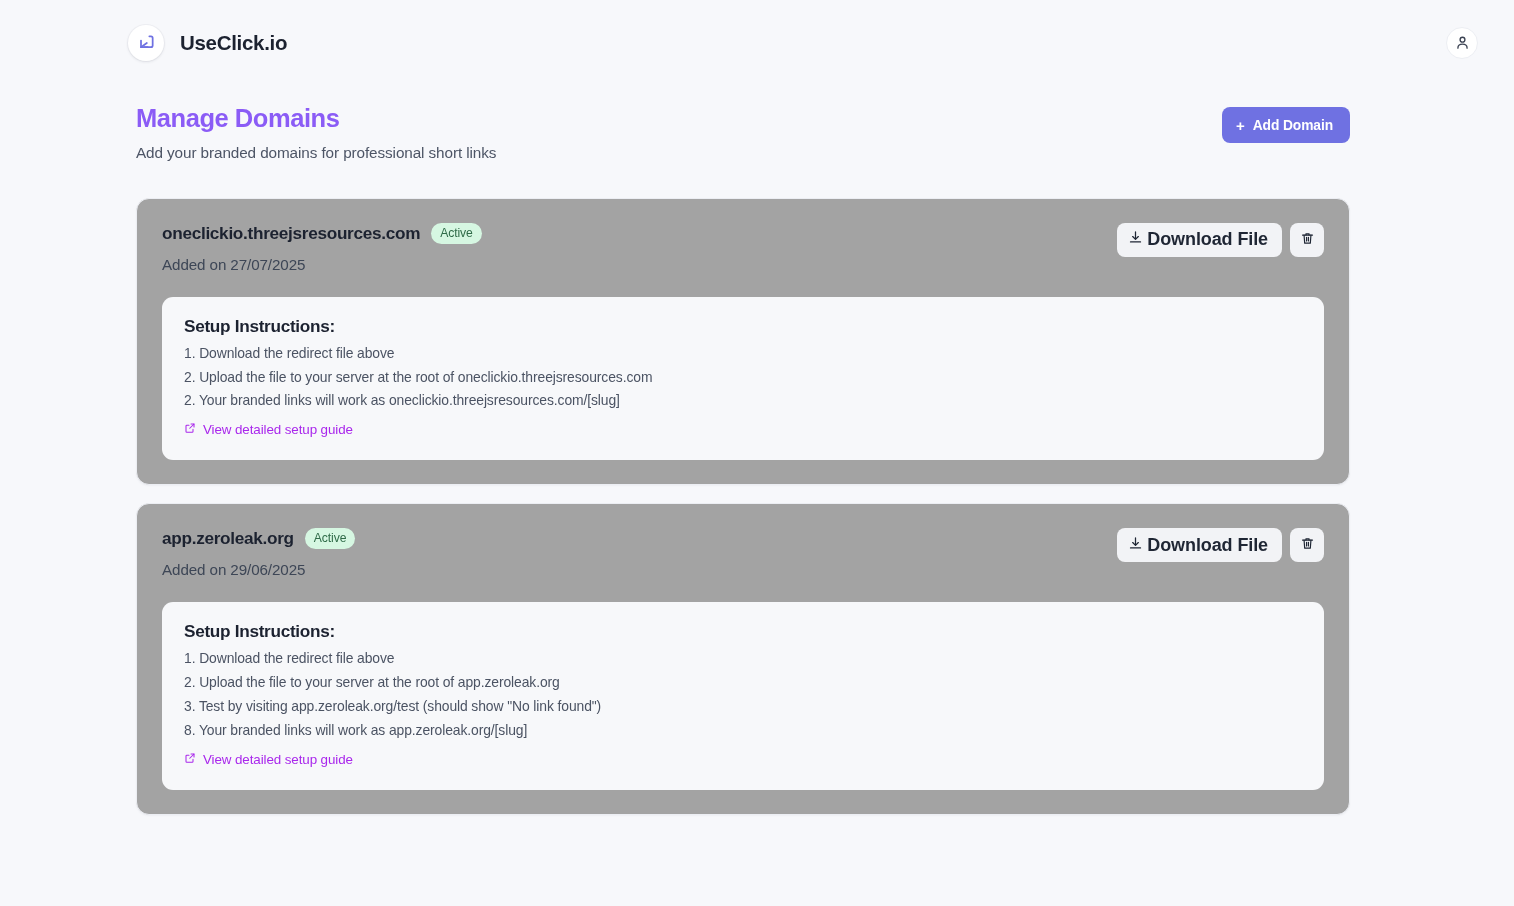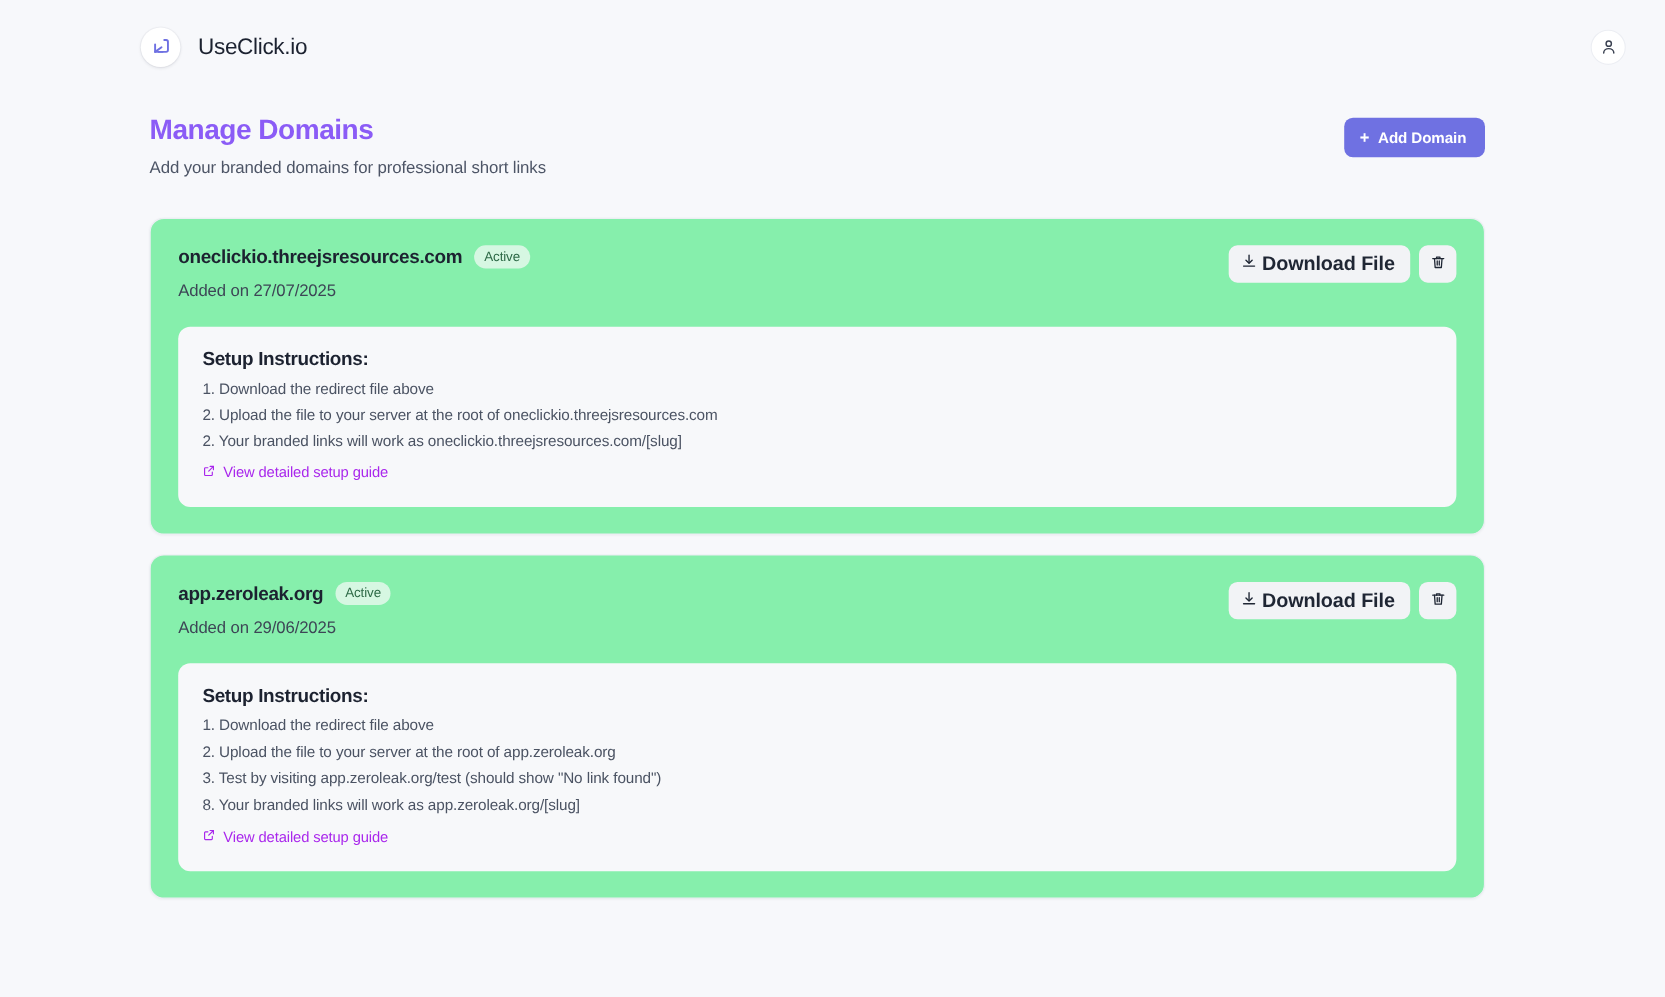--- a/index.html
+++ b/index.html
@@ -32,21 +32,21 @@
     border-radius: 50%;
     background: #ffffff;
     box-shadow: 0 1px 3px rgba(20, 25, 50, 0.10), 0 0 0 1px rgba(20,25,50,0.03);
     display: flex;
     align-items: center;
     justify-content: center;
     flex: none;
   }
   .brand-name {
     font-size: 20.5px;
-    font-weight: normal;
+    font-weight: bold;
     letter-spacing: -0.3px;
     color: #1c2230;
   }
   .avatar-btn {
     width: 32px;
     height: 32px;
     border-radius: 50%;
     background: #ffffff;
     border: 1px solid #eceef3;
     display: flex;
@@ -95,21 +95,21 @@
   .plus-glyph { font-size: 15px; font-weight: bold; line-height: 1; }
 
   
   .cards {
     padding: 36px 164px 0 136px;
     display: flex;
     flex-direction: column;
     gap: 18px;
   }
   .domain-card {
-    background: #86efac;
+    background: #a3a3a3;
     border: 1px solid #eceef3;
     border-radius: 13px;
     box-shadow: 0 1px 2px rgba(22, 28, 54, 0.04);
     padding: 24px 25px 24px 25px;
   }
   .card-top {
     display: flex;
     align-items: flex-start;
     justify-content: space-between;
   }

